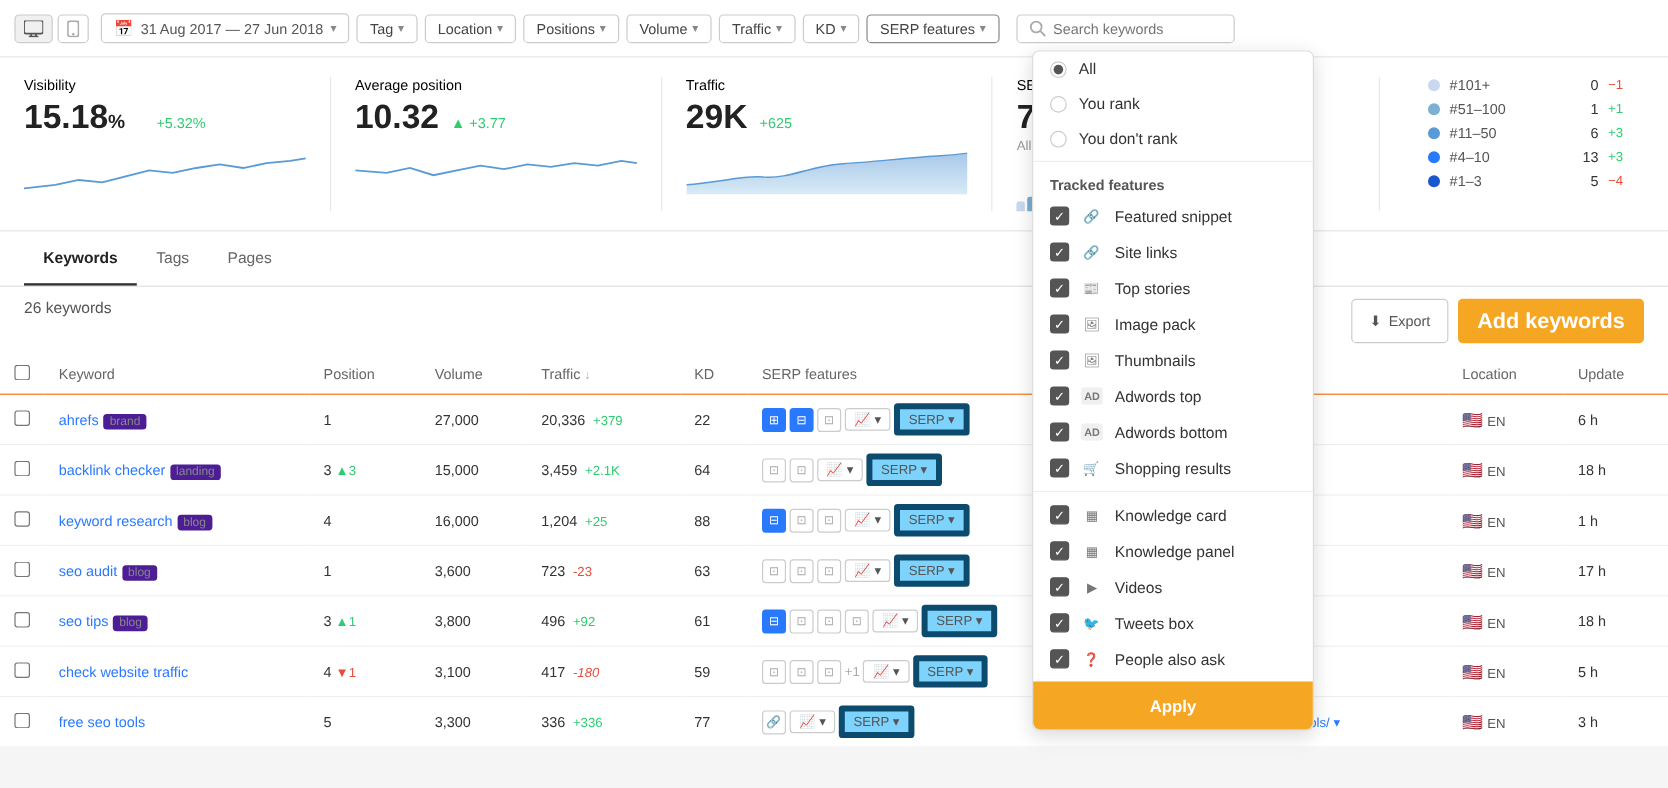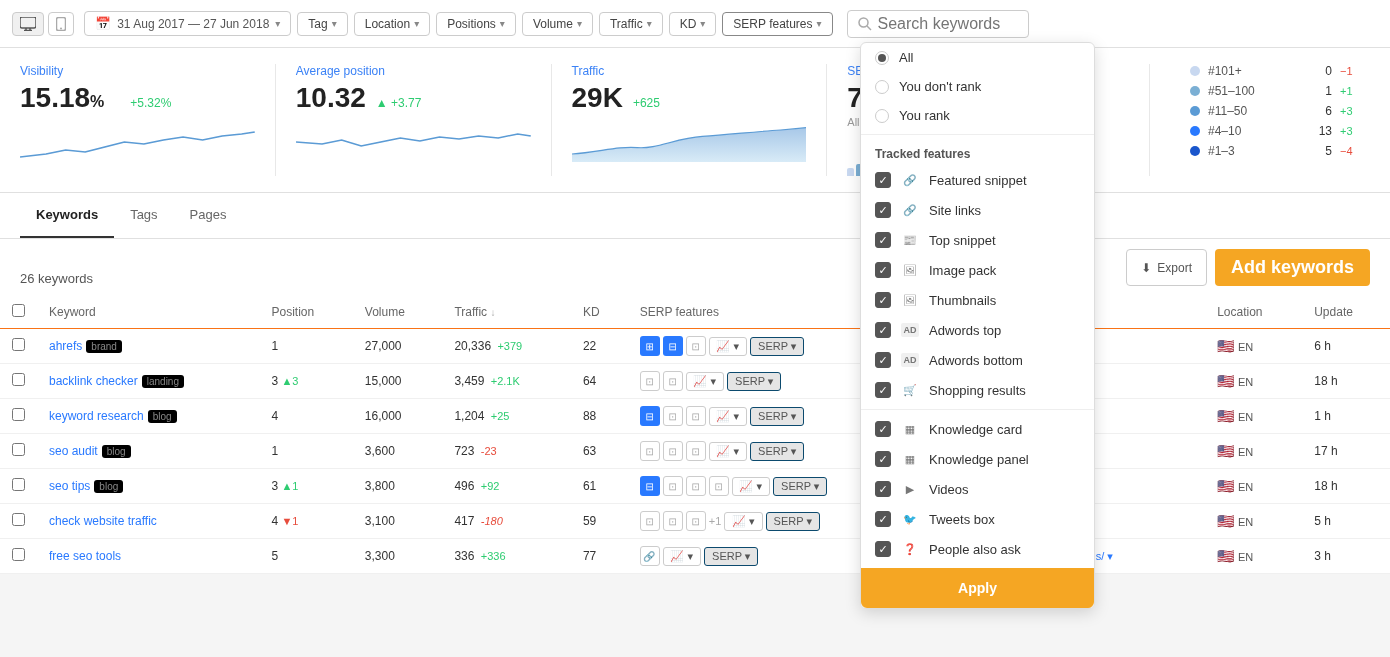--- a/index.html
+++ b/index.html
@@ -26,34 +26,34 @@
       border: 1px solid #ccc; border-radius: 4px; padding: 4px 10px;
       background: #fff; cursor: pointer; font-size: 12px; color: #444;
       display: flex; align-items: center; gap: 4px;
     }
     .filter-btn.active { border-color: #aaa; }
     .search-box {
       display: flex; align-items: center; gap: 6px;
       border: 1px solid #ccc; border-radius: 4px; padding: 4px 10px;
       background: #fff; margin-left: auto; min-width: 180px;
     }
-    .search-box input { border: none; outline: none; font-size: 16px; color: #888; width: 140px; }
+    .search-box input { border: none; outline: none; font-size: 12px; color: #888; width: 140px; }
     .chevron { font-size: 10px; color: #888; }
 
     
     .stats-row {
       display: flex; background: #fff; border-bottom: 1px solid #e0e0e0;
       padding: 16px 20px; gap: 0;
     }
     .stat-block {
       flex: 1; padding: 0 20px 0 0; border-right: 1px solid #e8e8e8;
       margin-right: 20px;
     }
     .stat-block:last-child { border-right: none; }
-    .stat-label { font-size: 12px; color: #3b82f6; margin-bottom: 4px; }
+    .stat-label { font-size: 12px; color: #000000; margin-bottom: 4px; }
     .stat-value { font-size: 28px; font-weight: 600; color: #222; }
     .stat-value .unit { font-size: 16px; }
     .stat-change { font-size: 12px; color: #2ecc71; margin-left: 6px; }
     .stat-change.neg { color: #e74c3c; }
     .mini-chart { height: 40px; margin-top: 8px; }
     .mini-chart svg { width: 100%; height: 40px; }
 
     .serp-block { flex: 1.2; }
     .serp-bars { height: 40px; margin-top: 8px; display: flex; align-items: flex-end; gap: 1px; }
 
@@ -62,39 +62,39 @@
     .legend-dot { width: 10px; height: 10px; border-radius: 50%; }
     .legend-label { flex: 1; color: #555; }
     .legend-val { color: #333; font-weight: 500; min-width: 20px; text-align: right; }
     .legend-change { min-width: 30px; font-size: 11px; }
 
     
     .keywords-section { background: #fff; margin-top: 0; }
     .tabs-row { display: flex; align-items: center; border-bottom: 1px solid #e0e0e0; padding: 0 20px; }
     .tab { padding: 14px 16px; cursor: pointer; font-size: 13px; color: #666; border-bottom: 2px solid transparent; }
     .tab.active { color: #222; font-weight: 600; border-bottom: 2px solid #333; }
-    .toolbar2 { display: flex; align-items: flex-end; padding: 10px 20px; justify-content: space-between; }
+    .toolbar2 { display: flex; align-items: flex-start; padding: 10px 20px; justify-content: space-between; }
     .kw-count { font-size: 13px; color: #555; }
     .btn-add { background: #f5a623; color: #fff; border: none; border-radius: 4px; padding: 8px 16px; cursor: pointer; font-size: 18px; font-weight: 600; }
     .btn-export { border: 1px solid #ccc; background: #fff; border-radius: 4px; padding: 6px 14px; cursor: pointer; font-size: 12px; color: #555; display: flex; align-items: center; gap: 6px; }
 
     
     .kw-table { width: 100%; border-collapse: collapse; }
     .kw-table th { padding: 8px 12px; text-align: left; font-size: 12px; color: #666; font-weight: 500; border-bottom: 1px solid #f97316; white-space: nowrap; }
     .kw-table td { padding: 7px 12px; border-bottom: 1px solid #f0f0f0; vertical-align: middle; font-size: 12px; white-space: nowrap; }
     .kw-link { color: #2979ff; text-decoration: none; font-weight: 500; }
-    .kw-tag { font-size: 10px; color: #888; background: #000000; border-radius: 3px; padding: 1px 5px; margin-left: 4px; }
+    .kw-tag { font-size: 10px; color: #888; background: #4c1d95; border-radius: 3px; padding: 1px 5px; margin-left: 4px; }
     .pos-change { font-size: 11px; color: #2ecc71; }
     .pos-change.neg { color: #e74c3c; }
     .traffic-change { font-size: 11px; margin-left: 3px; }
     .serp-icons { display: flex; gap: 3px; align-items: center; }
     .serp-icon { width: 20px; height: 20px; border-radius: 3px; display: flex; align-items: center; justify-content: center; font-size: 10px; }
     .serp-icon.blue { background: #2979ff; color: #fff; }
     .serp-icon.outline { border: 1px solid #ccc; color: #aaa; }
-    .serp-btn { border: 1px solid #0c4a6e; border-radius: 3px; padding: 2px 7px; font-size: 11px; color: #555; cursor: pointer; background: #e5e5e5; }
+    .serp-btn { border: 5px solid #0c4a6e; border-radius: 3px; padding: 2px 7px; font-size: 11px; color: #555; cursor: pointer; background: #7dd3fc; }
     .chart-btn { border: 1px solid #ccc; border-radius: 3px; padding: 2px 7px; font-size: 11px; color: #555; cursor: pointer; background: #fff; display: inline-flex; align-items: center; gap: 3px; }
     .flag { font-size: 14px; }
     .loc-text { font-size: 11px; color: #555; }
 
     
     .dropdown-overlay {
       position: fixed; top: 42px; left: 860px;
       width: 235px; background: #fff;
       border: 1px solid #ddd; border-radius: 6px;
       box-shadow: 0 4px 16px rgba(0,0,0,0.15);
@@ -477,42 +477,42 @@
 </div>
 
 <div class="dropdown-overlay">
 
   <div class="dd-item">
     <div class="dd-radio checked"></div>
     <span>All</span>
   </div>
   <div class="dd-item">
     <div class="dd-radio"></div>
+    <span>You rank</span>
+  </div>
+  <div class="dd-item">
+    <div class="dd-radio"></div>
     <span>You don't rank</span>
-  </div>
-  <div class="dd-item">
-    <div class="dd-radio"></div>
-    <span>You rank</span>
   </div>
   <hr class="dd-divider">
   <div class="dd-section-label">Tracked features</div>
   <div class="dd-item">
     <div class="dd-check checked">✓</div>
     <span class="dd-icon">🔗</span>
     <span>Featured snippet</span>
   </div>
   <div class="dd-item">
     <div class="dd-check checked">✓</div>
     <span class="dd-icon">🔗</span>
     <span>Site links</span>
   </div>
   <div class="dd-item">
     <div class="dd-check checked">✓</div>
     <span class="dd-icon">📰</span>
-    <span>Top snippet</span>
+    <span>Top stories</span>
   </div>
   <div class="dd-item">
     <div class="dd-check checked">✓</div>
     <span class="dd-icon">🖼</span>
     <span>Image pack</span>
   </div>
   <div class="dd-item">
     <div class="dd-check checked">✓</div>
     <span class="dd-icon">🖼</span>
     <span>Thumbnails</span>

